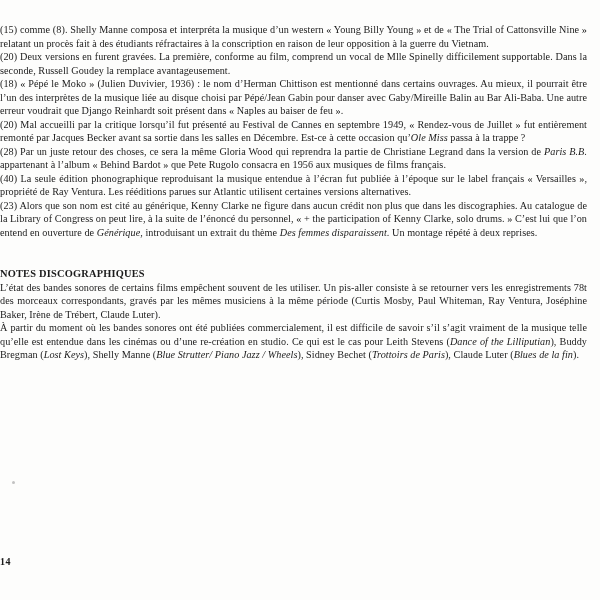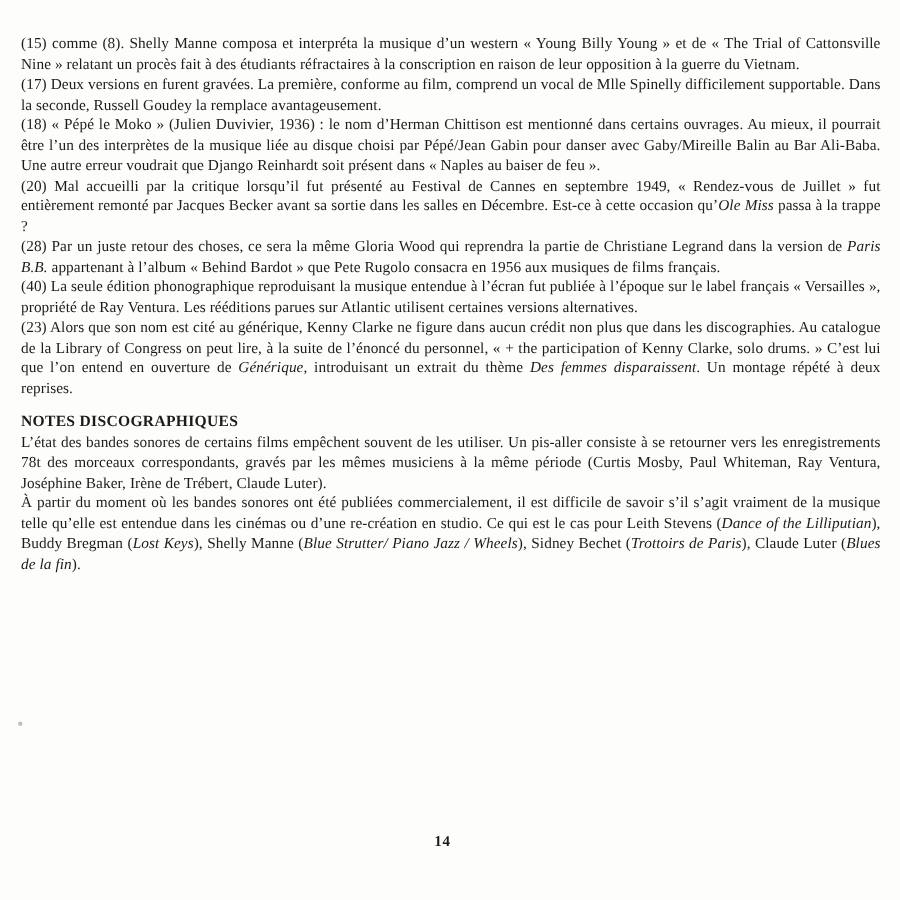--- a/index.html
+++ b/index.html
@@ -14,50 +14,50 @@
     position: absolute;
     left: 0; top: 0;
     width: 600px;
     height: 600px;
     background: #fdfdfc;
     font-family: "Liberation Serif", serif;
     color: #1b1b1b;
   }
   .textblock {
     position: absolute;
-    left: 14px;
+    left: 0;
     right: 13px;
     top: 23px;
   }
   .note, .para {
     margin: 0;
     font-size: 10.2px;
     line-height: 13.5px;
     text-align: justify;
     letter-spacing: 0.05px;
   }
   .disco {
-    margin-top: 9px;
+    margin-top: 28px;
   }
   .disco-heading {
     font-weight: bold;
     font-size: 10.4px;
     line-height: 13.5px;
     letter-spacing: 0.2px;
   }
   .it {
     font-style: italic;
     font-family: Liberation Serif, serif;
   }
   .page-number {
     position: absolute;
     top: 556px;
     left: 0;
     width: 590px;
-    text-align: center;
+    text-align: left;
     font-size: 10px;
     font-weight: bold;
     letter-spacing: 0.5px;
   }
   .speck {
     position: absolute;
     left: 12px;
     top: 481px;
     width: 3px;
     height: 3px;
@@ -65,21 +65,21 @@
     border-radius: 50%;
   }
 </style>
 </head>
 <body>
 
 <div class="page">
   <div class="textblock">
     <div id="footnotes">
         <p class="note"><span>(15) comme (8). Shelly Manne composa et interpréta la musique d’un western « Young Billy Young » et de « The Trial of Cattonsville Nine » relatant un procès fait à des étudiants réfractaires à la conscription en raison de leur opposition à la guerre du Vietnam.</span></p>
-        <p class="note"><span>(17) Deux versions en furent gravées. La première, conforme au film, comprend un vocal de Mlle Spinelly difficilement supportable. Dans la seconde, Russell Goudey la remplace avantageusement.</span></p>
+        <p class="note"><span>(20) Deux versions en furent gravées. La première, conforme au film, comprend un vocal de Mlle Spinelly difficilement supportable. Dans la seconde, Russell Goudey la remplace avantageusement.</span></p>
         <p class="note"><span>(18) « Pépé le Moko » (Julien Duvivier, 1936) : le nom d’Herman Chittison est mentionné dans certains ouvrages. Au mieux, il pourrait être l’un des interprètes de la musique liée au disque choisi par Pépé/Jean Gabin pour danser avec Gaby/Mireille Balin au Bar Ali-Baba. Une autre erreur voudrait que Django Reinhardt soit présent dans « Naples au baiser de feu ».</span></p>
         <p class="note"><span>(20) Mal accueilli par la critique lorsqu’il fut présenté au Festival de Cannes en septembre 1949, « Rendez-vous de Juillet » fut entièrement remonté par Jacques Becker avant sa sortie dans les salles en Décembre. Est-ce à cette occasion qu’</span><span class="it">Ole Miss</span><span> passa à la trappe ?</span></p>
         <p class="note"><span>(28) Par un juste retour des choses, ce sera la même Gloria Wood qui reprendra la partie de Christiane Legrand dans la version de </span><span class="it">Paris B.B.</span><span> appartenant à l’album « Behind Bardot » que Pete Rugolo consacra en 1956 aux musiques de films français.</span></p>
         <p class="note"><span>(40) La seule édition phonographique reproduisant la musique entendue à l’écran fut publiée à l’époque sur le label français « Versailles », propriété de Ray Ventura. Les rééditions parues sur Atlantic utilisent certaines versions alternatives.</span></p>
         <p class="note"><span>(23) Alors que son nom est cité au générique, Kenny Clarke ne figure dans aucun crédit non plus que dans les discographies. Au catalogue de la Library of Congress on peut lire, à la suite de l’énoncé du personnel, « + the participation of Kenny Clarke, solo drums. » C’est lui que l’on entend en ouverture de </span><span class="it">Générique</span><span>, introduisant un extrait du thème </span><span class="it">Des femmes disparaissent</span><span>. Un montage répété à deux reprises.</span></p>
       </div>
     <div class="disco">
       <div class="disco-heading">NOTES DISCOGRAPHIQUES</div>
       <div id="disco-paragraphs">
           <p class="para"><span>L’état des bandes sonores de certains films empêchent souvent de les utiliser. Un pis-aller consiste à se retourner vers les enregistrements 78t des morceaux correspondants, gravés par les mêmes musiciens à la même période (Curtis Mosby, Paul Whiteman, Ray Ventura, Joséphine Baker, Irène de Trébert, Claude Luter).</span></p>

